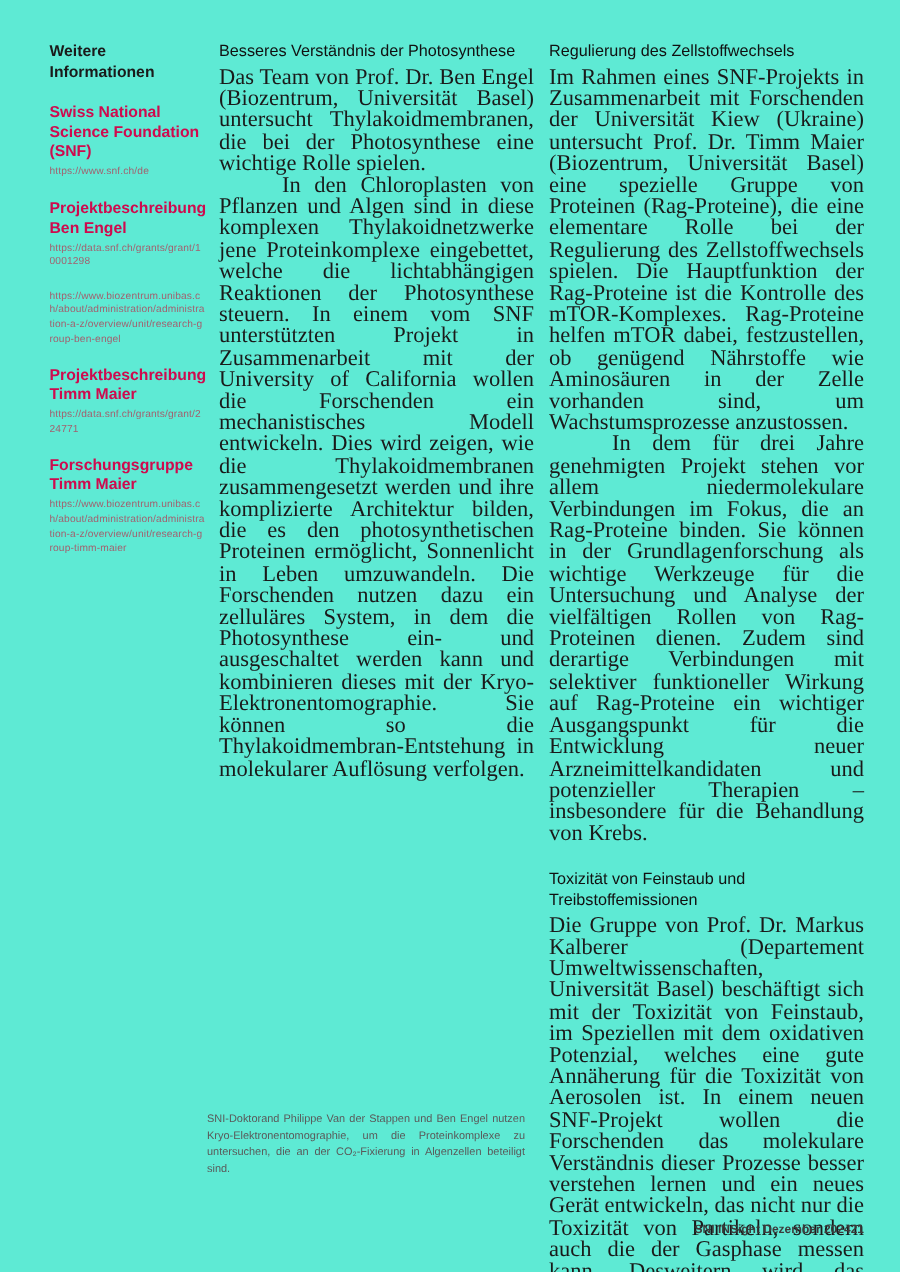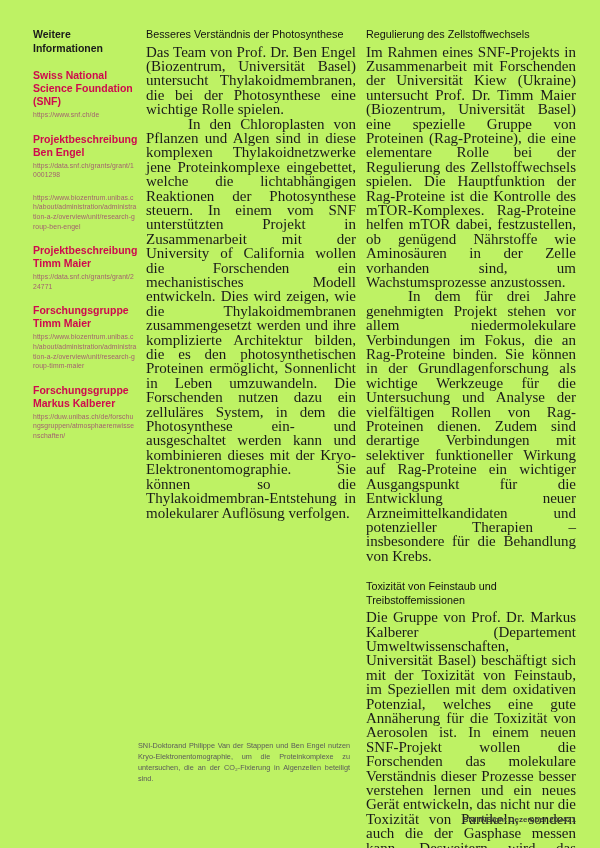--- a/index.html
+++ b/index.html
@@ -2,21 +2,21 @@
 <html lang="de"><head>
 <meta charset="utf-8">
 <style>
   * { margin: 0; padding: 0; box-sizing: border-box; }
   html, body { background: #ffffff; }
   body { font-family: "Liberation Sans", sans-serif; }
   .page {
     position: relative;
     width: 600px;
     height: 848px;
-    background: #bef264;
+    background: #5eead4;
     overflow: hidden;
   }
 
   
   .sidebar {
     position: absolute;
     left: 33px;
     top: 28px;
     width: 104px;
   }
@@ -117,24 +117,20 @@
       <span class="side-link-url">https://www.biozentrum.unibas.ch/about/administration/administration-a-z/overview/unit/research-group-ben-engel</span>
     </div>
     <div class="side-link">
       <span class="side-link-label">Projektbeschreibung Timm Maier</span>
       <span class="side-link-url">https://data.snf.ch/grants/grant/224771</span>
     </div>
     <div class="side-link">
       <span class="side-link-label">Forschungsgruppe Timm Maier</span>
       <span class="side-link-url">https://www.biozentrum.unibas.ch/about/administration/administration-a-z/overview/unit/research-group-timm-maier</span>
     </div>
-    <div class="side-link">
-      <span class="side-link-label">Forschungsgruppe Markus Kalberer</span>
-      <span class="side-link-url">https://duw.unibas.ch/de/forschungsgruppen/atmosphaerenwissenschaften/</span>
-    </div>
   </aside>
 
   <div class="col col-mid body-text">
     <h2 class="article-heading">Besseres Verständnis der Photosynthese</h2>
     <p>Das Team von Prof. Dr. Ben Engel (Biozentrum, Universität Basel) untersucht Thylakoidmembranen, die bei der Photosynthese eine wichtige Rolle spielen.</p>
     <p class="indent">In den Chloroplasten von Pflanzen und Algen sind in diese komplexen Thylakoidnetzwerke jene Proteinkomplexe eingebettet, welche die lichtabhängigen Reaktionen der Photosynthese steuern. In einem vom SNF unterstützten Projekt in Zusammenarbeit mit der University of California wollen die Forschenden ein mechanistisches Modell entwickeln. Dies wird zeigen, wie die Thylakoidmembranen zusammengesetzt werden und ihre komplizierte Architektur bilden, die es den photosynthetischen Proteinen ermöglicht, Sonnenlicht in Leben umzuwandeln. Die Forschenden nutzen dazu ein zelluläres System, in dem die Photosynthese ein- und ausgeschaltet werden kann und kombinieren dieses mit der Kryo-Elektronentomographie. Sie können so die Thylakoidmembran-Entstehung in molekularer Auflösung verfolgen.</p>
   </div>
 
   <div class="caption">SNI-Doktorand Philippe Van der Stappen und Ben Engel nutzen Kryo-Elektronentomographie, um die Proteinkomplexe zu untersuchen, die an der CO₂-Fixierung in Algenzellen beteiligt sind.</div>
 

